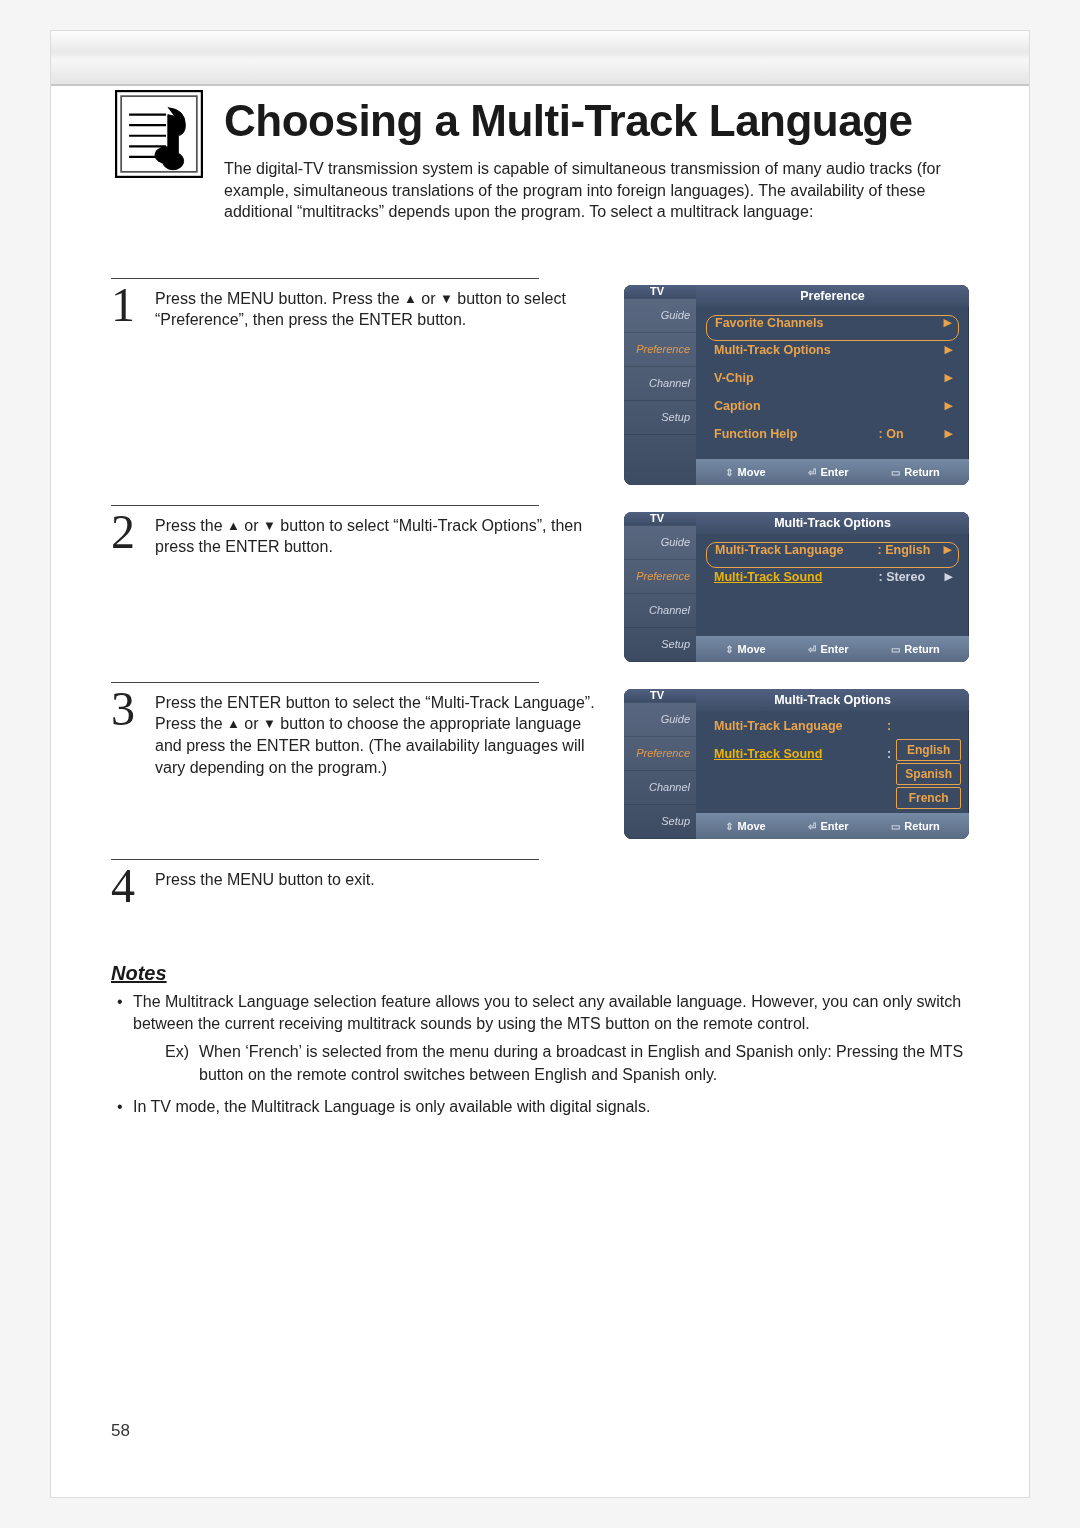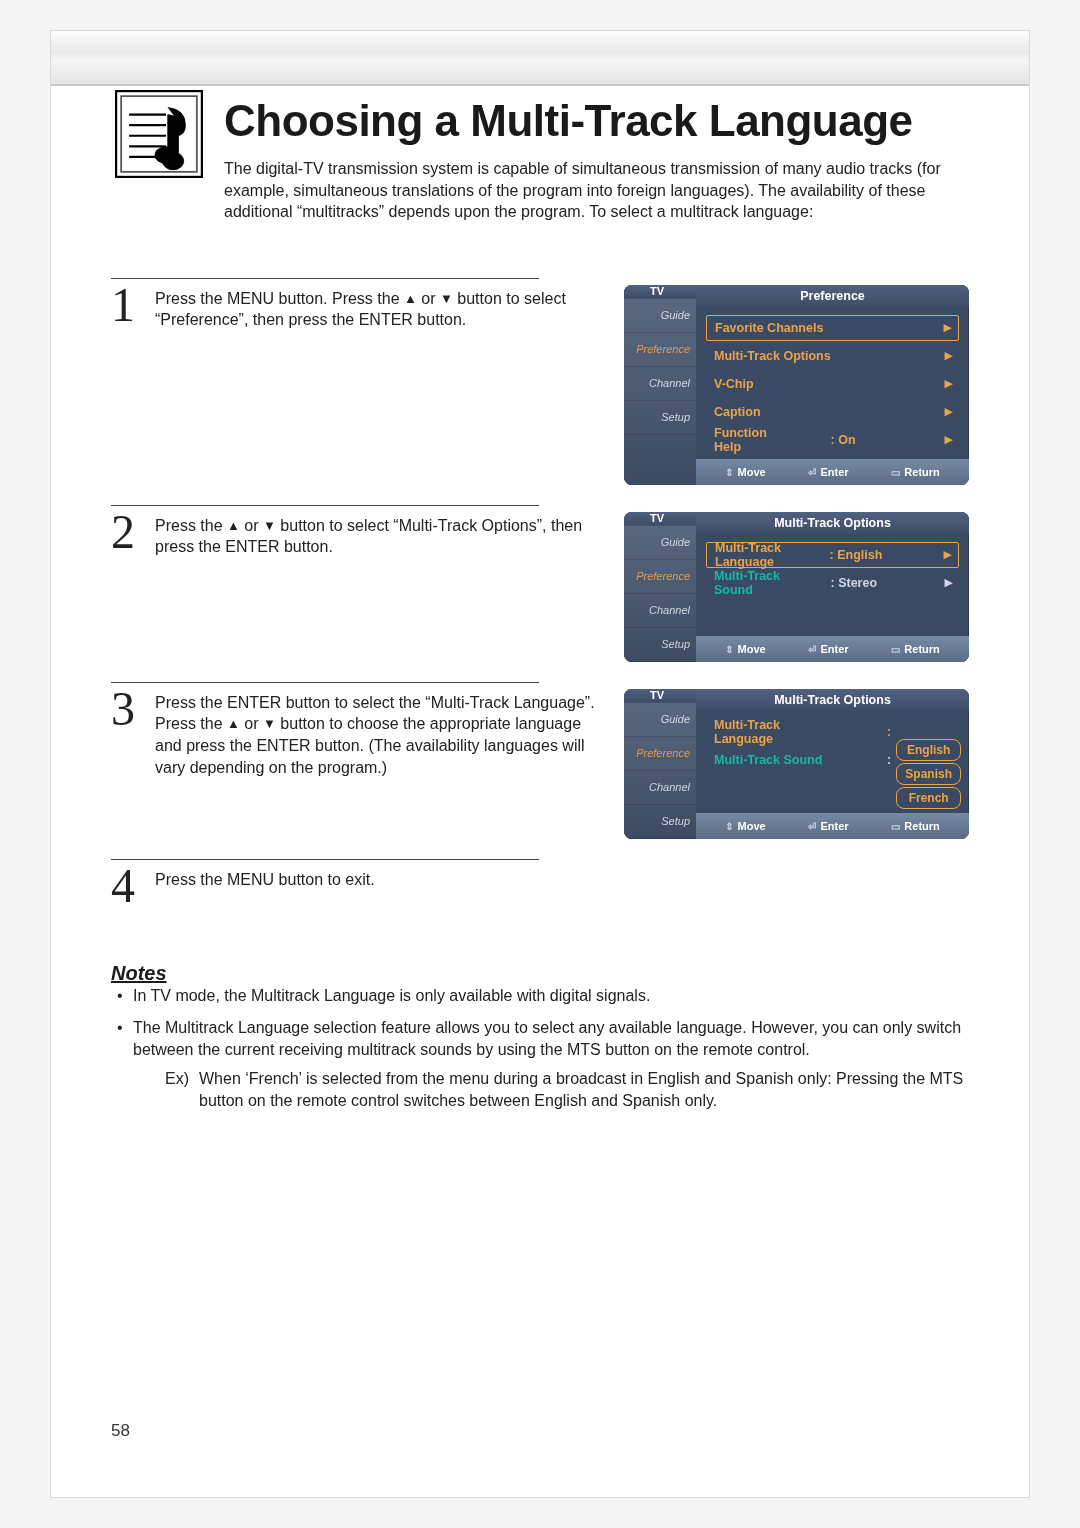--- a/index.html
+++ b/index.html
@@ -136,31 +136,29 @@
     background: linear-gradient(#506080,#3e4d66);
     color: #fff;
     font-weight: 700;
     text-align: center;
     line-height: 22px;
     font-size: 12.5px;
   }
   .osd-rows { padding: 8px 10px 6px 10px; display: flex; flex-direction: column; gap: 2px; flex:1; }
   .osd-row {
     display: flex;
-    align-items: center;
     height: 26px;
     padding: 0 6px 0 8px;
-    border-radius: 2px;
-    gap: 48px;
+    border-radius: 10px;
   }
   .osd-row.hi {
     border: 1.5px solid #e9a34a;
   }
   .osd-row .label { flex: 1; color: #e9a34a; font-weight: 600; font-size: 12.5px; }
-  .osd-row .label.dim { color: #14b8a6; font-weight: 600; }
+  .osd-row .label.dim { color: #eab308; font-weight: 600; text-decoration: underline; }
   .osd-row .val { color: #e9a34a; font-weight: 600; width: 66px; }
   .osd-row .val.dim { color: #cfd6e2; }
   .osd-row .arr { color: #e9a34a; font-size: 11px; }
   .osd-row .arr.dim { color: #cfd6e2; }
   .osd-foot {
     height: 26px;
     background: linear-gradient(#768aa5,#5a6b84);
     display: flex;
     align-items: center;
     justify-content: space-around;
@@ -182,30 +180,31 @@
   }
   .lang-popup .opt {
     background: #3a4a63;
     border: 1.5px solid #e9a34a;
     color: #e9a34a;
     font-weight: 700;
     font-size: 12px;
     padding: 3px 8px;
     min-width: 62px;
     text-align: center;
-    border-radius: 8px;
+    border-radius: 2px;
   }
 
   .notes-block { margin-top: 55px; }
   .notes-h {
     font-weight: 700;
     font-style: italic;
     font-size: 20px;
     text-decoration: underline;
     color: #1a1a1a;
+    margin-bottom: 6px;
   }
   .notes-block ul { list-style: none; padding-left: 6px; }
   .notes-block li {
     font-size: 16px;
     line-height: 1.4;
     color: #222;
     padding-left: 16px;
     position: relative;
     margin-bottom: 10px;
   }
@@ -391,27 +390,27 @@
           <div class="step-num">4</div>
           <div class="step-text">Press the MENU button to exit.</div>
         </div>
       </div>
 
     </div>
 
     <div class="notes-block">
       <div class="notes-h">Notes</div>
       <ul>
-        <li>In TV mode, the Multitrack Language is only available with digital signals.</li>
         <li>
           <span>The Multitrack Language selection feature allows you to select any available language. However, you can only switch between the current receiving multitrack sounds by using the MTS button on the remote control.</span>
           <div class="ex-row">
             <span class="ex-lab">Ex)</span>
             <span>When ‘French’ is selected from the menu during a broadcast in English and Spanish only: Pressing the MTS button on the remote control switches between English and Spanish only.</span>
           </div>
         </li>
+        <li>In TV mode, the Multitrack Language is only available with digital signals.</li>
       </ul>
     </div>
 
   </div>
 
   <div class="page-num">58</div>
 </div>
 
 </body></html>

